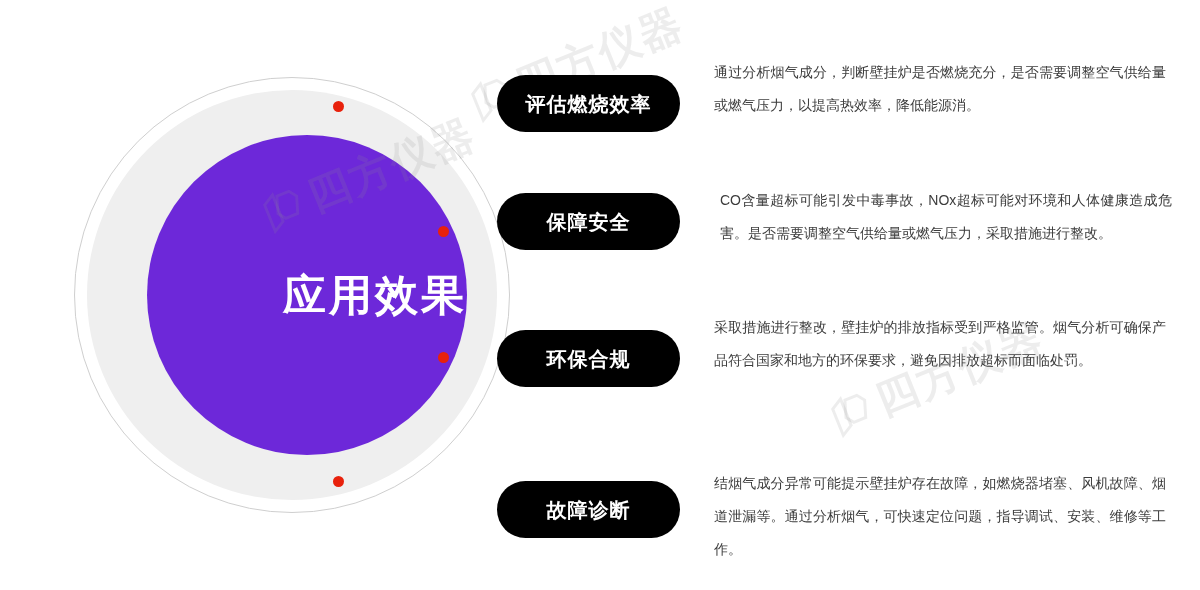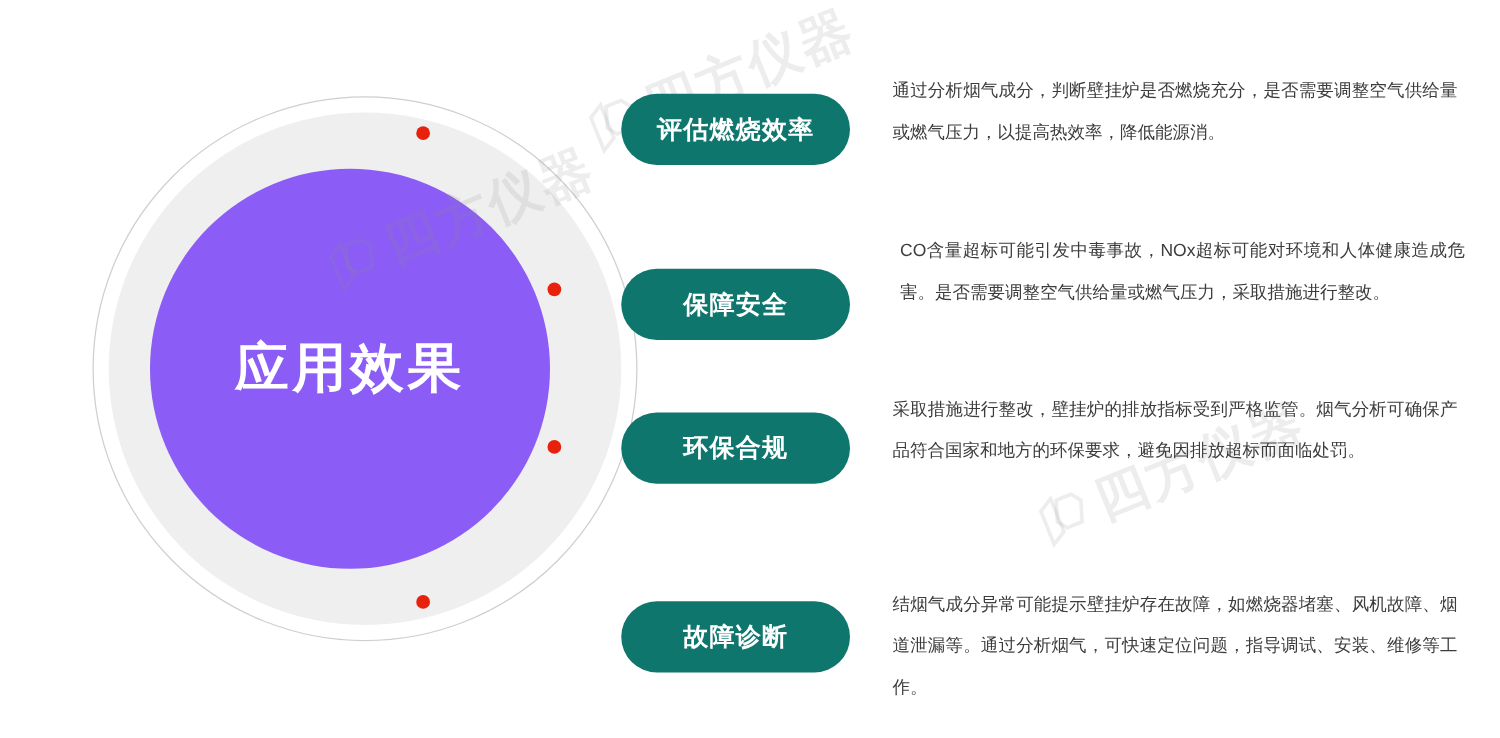--- a/index.html
+++ b/index.html
@@ -41,29 +41,29 @@
     position: absolute;
     left: 87px;
     top: 90px;
     width: 410px;
     height: 410px;
     border-radius: 50%;
     background: #efefef;
   }
   .core-circle {
     position: absolute;
-    left: 120px;
+    left: 147px;
     top: 135px;
     width: 320px;
     height: 320px;
     border-radius: 50%;
-    background: #8b5cf6;
+    background: #6d28d9;
     display: flex;
     align-items: center;
-    justify-content: center;
+    justify-content: flex-end;
   }
   .core-label {
     color: #ffffff;
     font-size: 43px;
     font-weight: bold;
     letter-spacing: 3px;
     line-height: 1;
     user-select: none;
   }
   .dot {
@@ -79,21 +79,21 @@
     position: absolute;
     left: 0;
     width: 1200px;
   }
   .pill {
     position: absolute;
     left: 497px;
     width: 183px;
     height: 57px;
     border-radius: 29px;
-    background: #0f766e;
+    background: #000000;
     display: flex;
     align-items: center;
     justify-content: center;
     box-sizing: border-box;
   }
   .pill-label {
     color: #ffffff;
     font-size: 20px;
     font-weight: bold;
     letter-spacing: 1px;
@@ -193,21 +193,21 @@
   </div>
 
   <div class="row">
     <div class="pill" style="top:75px;">
       <span class="pill-label">评估燃烧效率</span>
     </div>
     <div class="para" style="top:56px;">通过分析烟气成分，判断壁挂炉是否燃烧充分，是否需要调整空气供给量或燃气压力，以提高热效率，降低能源消。</div>
   </div>
 
   <div class="row">
-    <div class="pill" style="top:215px;">
+    <div class="pill" style="top:193px;">
       <span class="pill-label">保障安全</span>
     </div>
     <div class="para indent" style="top:184px;">CO含量超标可能引发中毒事故，NOx超标可能对环境和人体健康造成危害。是否需要调整空气供给量或燃气压力，采取措施进行整改。</div>
   </div>
 
   <div class="row">
     <div class="pill" style="top:330px;">
       <span class="pill-label">环保合规</span>
     </div>
     <div class="para" style="top:311px;">采取措施进行整改，壁挂炉的排放指标受到严格监管。烟气分析可确保产品符合国家和地方的环保要求，避免因排放超标而面临处罚。</div>

